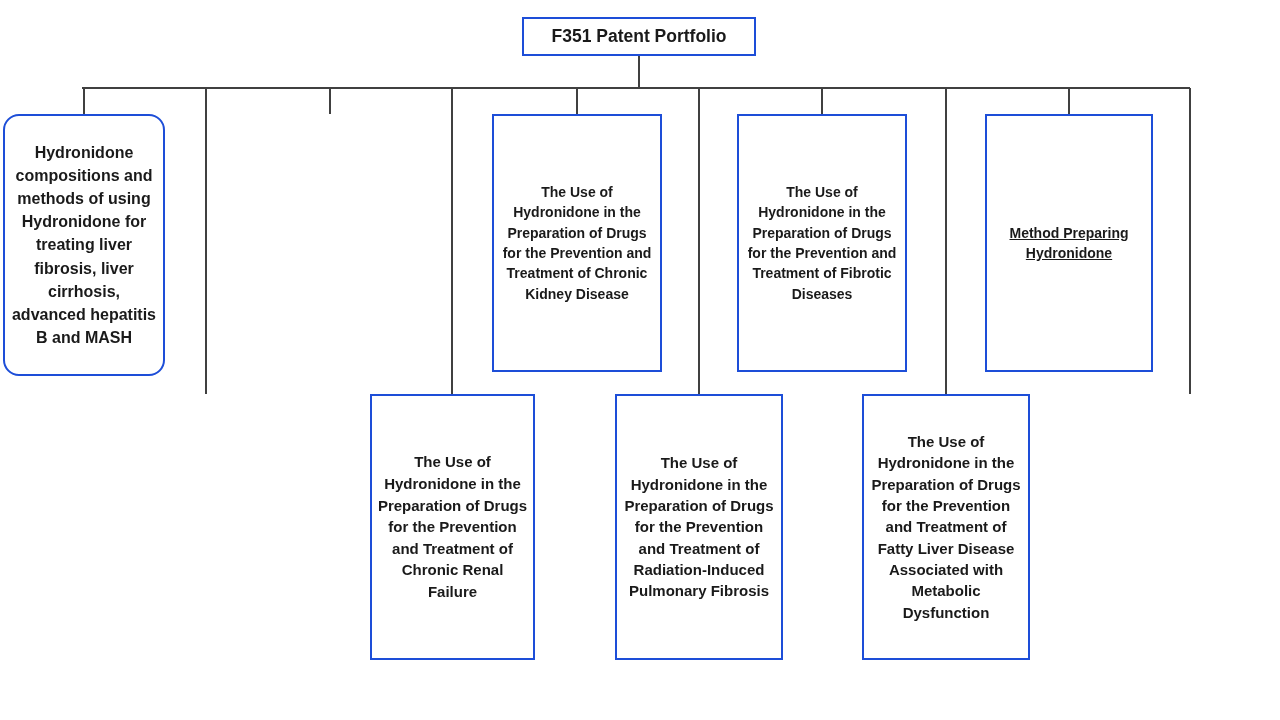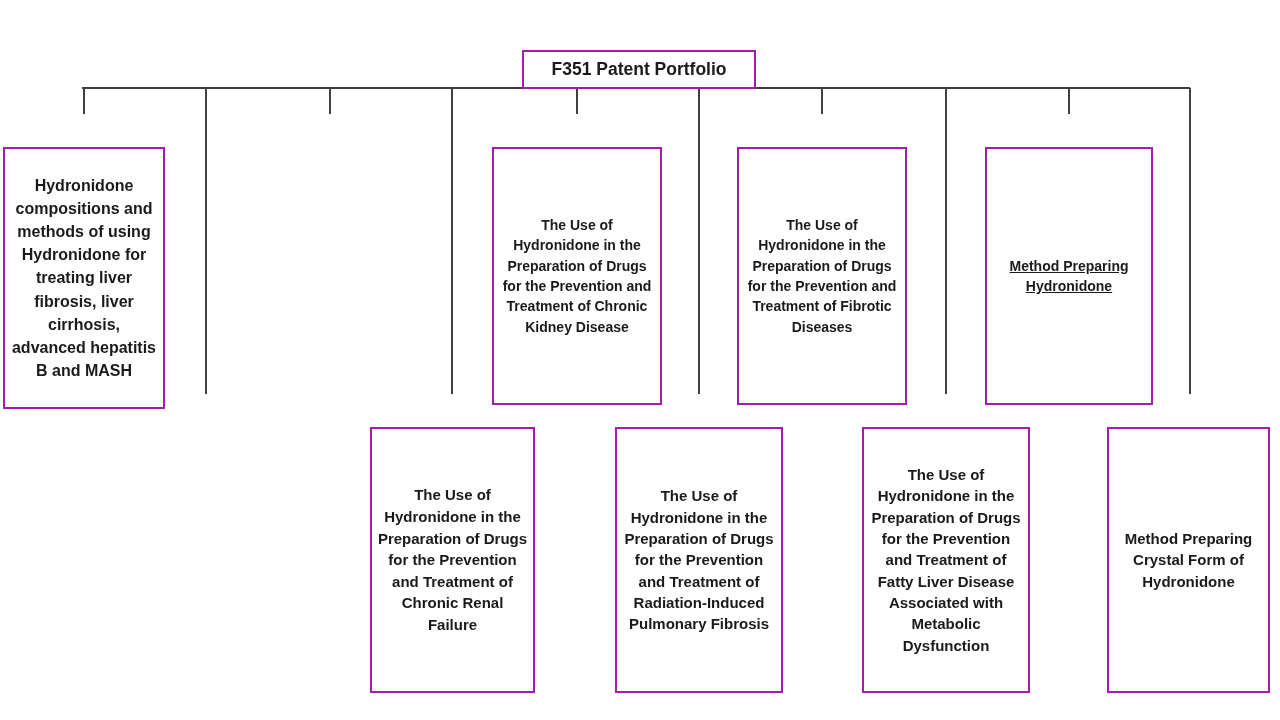--- a/index.html
+++ b/index.html
@@ -19,39 +19,38 @@
     position: absolute;
     left: 0;
     top: 0;
     width: 1280px;
     height: 720px;
     pointer-events: none;
   }
   .node {
     position: absolute;
     box-sizing: border-box;
-    border: 2px solid #a21caf;
+    border: 2px solid #1d4ed8;
     background: #ffffff;
     display: flex;
     align-items: center;
     justify-content: center;
     text-align: center;
     color: #1a1a1a;
     font-weight: 700;
     padding: 4px 5px;
     overflow: hidden;
-    margin-top: 33px;
   }
   .root-node {
     left: 522px; top: 17px; width: 234px; height: 39px;
     font-size: 17.5px;
     line-height: 1.2;
   }
   
-  .n-a1 { left: 3px;    top: 114px; width: 162px; height: 262px; font-size: 16px;   line-height: 1.45; }
+  .n-a1 { left: 3px;    top: 114px; width: 162px; height: 262px; font-size: 16px;   line-height: 1.45; border-radius: 16px; }
   .n-a2 { left: 242px;  top: 114px; width: 176px; height: 258px; font-size: 13px;   line-height: 1.55; }
   .n-a3 { left: 492px;  top: 114px; width: 170px; height: 258px; font-size: 14px;   line-height: 1.45; }
   .n-a4 { left: 737px;  top: 114px; width: 170px; height: 258px; font-size: 14px;   line-height: 1.45; }
   .n-a5 { left: 985px;  top: 114px; width: 168px; height: 258px; font-size: 14px;   line-height: 1.45; text-decoration: underline; }
   
   .n-b1 { left: 122px;  top: 394px; width: 168px; height: 266px; font-size: 15.5px; line-height: 1.42; }
   .n-b2 { left: 370px;  top: 394px; width: 165px; height: 266px; font-size: 15px;   line-height: 1.44; }
   .n-b3 { left: 615px;  top: 394px; width: 168px; height: 266px; font-size: 15px;   line-height: 1.42; }
   .n-b4 { left: 862px;  top: 394px; width: 168px; height: 266px; font-size: 15px;   line-height: 1.42; }
   .n-b5 { left: 1107px; top: 394px; width: 163px; height: 266px; font-size: 15px;   line-height: 1.44; }
@@ -101,17 +100,14 @@
 
   <div class="node n-b2">
     <span>The Use of Hydronidone in the Preparation of Drugs for the Prevention and Treatment of Chronic Renal Failure</span>
   </div>
   <div class="node n-b3">
     <span>The Use of Hydronidone in the Preparation of Drugs for the Prevention and Treatment of Radiation-Induced Pulmonary Fibrosis</span>
   </div>
   <div class="node n-b4">
     <span>The Use of Hydronidone in the Preparation of Drugs for the Prevention and Treatment of Fatty Liver Disease Associated with Metabolic Dysfunction</span>
   </div>
-  <div class="node n-b5">
-    <span>Method Preparing Crystal Form of Hydronidone</span>
-  </div>
 
 </div>
 
 </body></html>

